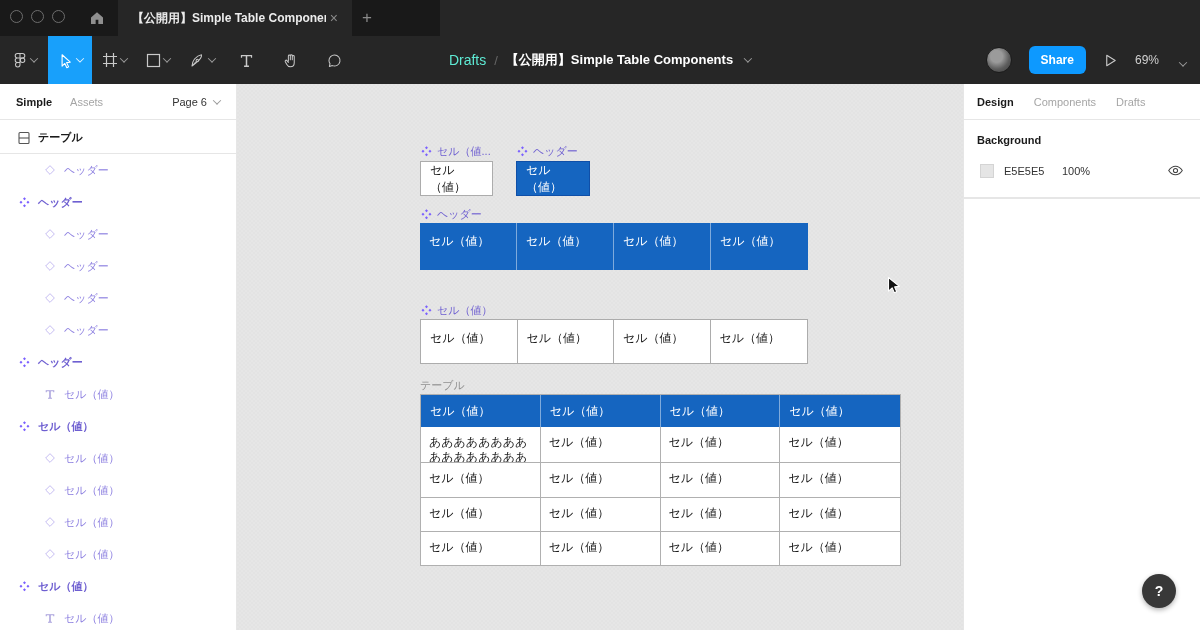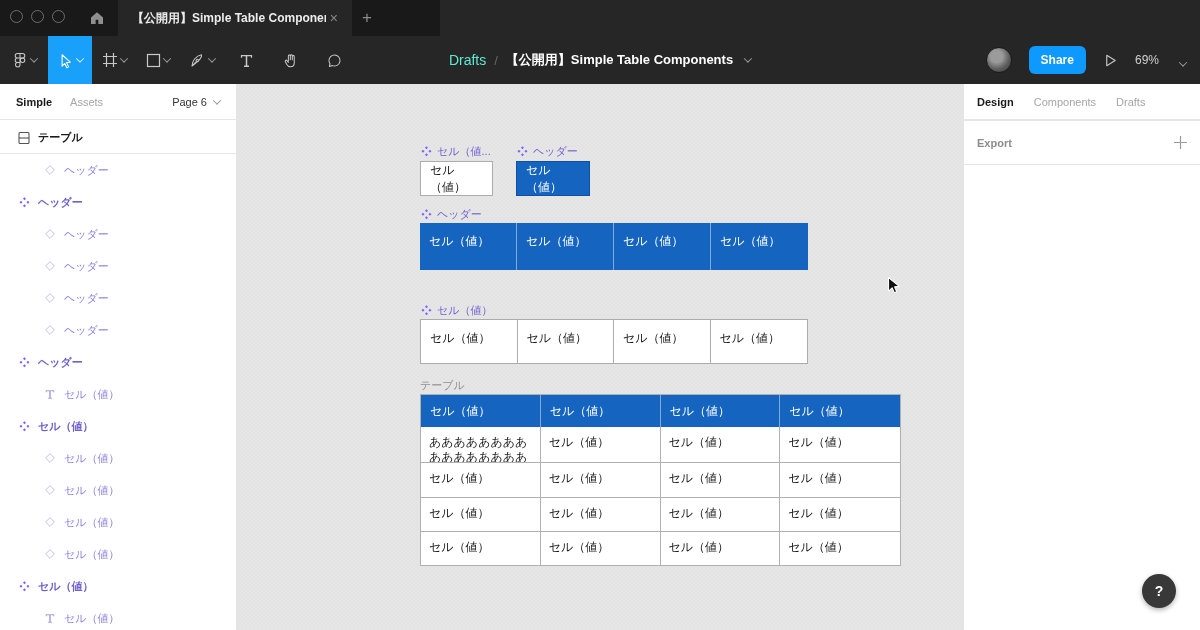--- a/index.html
+++ b/index.html
@@ -452,25 +452,31 @@
         </svg>
     </div>
   </div>
 
   <div class="right-panel">
     <div class="rp-head">
       <span class="rp-tab active">Design</span>
       <span class="rp-tab">Components</span>
       <span class="rp-tab">Drafts</span>
     </div>
+    <div class="rp-section">
+      <div class="rp-sec-title">Background</div>
+      <div class="bg-row">
+        <span class="swatch"></span>
+        <span class="bg-hex">E5E5E5</span>
+        <span class="bg-opacity">100%</span>
+        <span>
+          <svg width="17" height="17" viewBox="0 0 18 18" fill="none" stroke="#444" stroke-width="1.1">
+              <path d="M1.8 9S4.8 4.4 9 4.4 16.2 9 16.2 9 13.2 13.6 9 13.6 1.8 9 1.8 9z"></path>
+              <circle cx="9" cy="9" r="2.2"></circle>
+            </svg>
+        </span>
+      </div>
+    </div>
     <div class="rp-divider"></div>
-    <div class="export-row">
-      <span class="export-title">Export</span>
-      <span>
-        <svg width="13" height="13" viewBox="0 0 13 13" stroke="#9a9a9a" stroke-width="1.2">
-            <path d="M6.5 0v13M0 6.5h13"></path>
-          </svg>
-      </span>
-    </div>
     <div class="rp-divider"></div>
     <div class="help-btn">?</div>
   </div>
 </div>
 
 </body></html>

